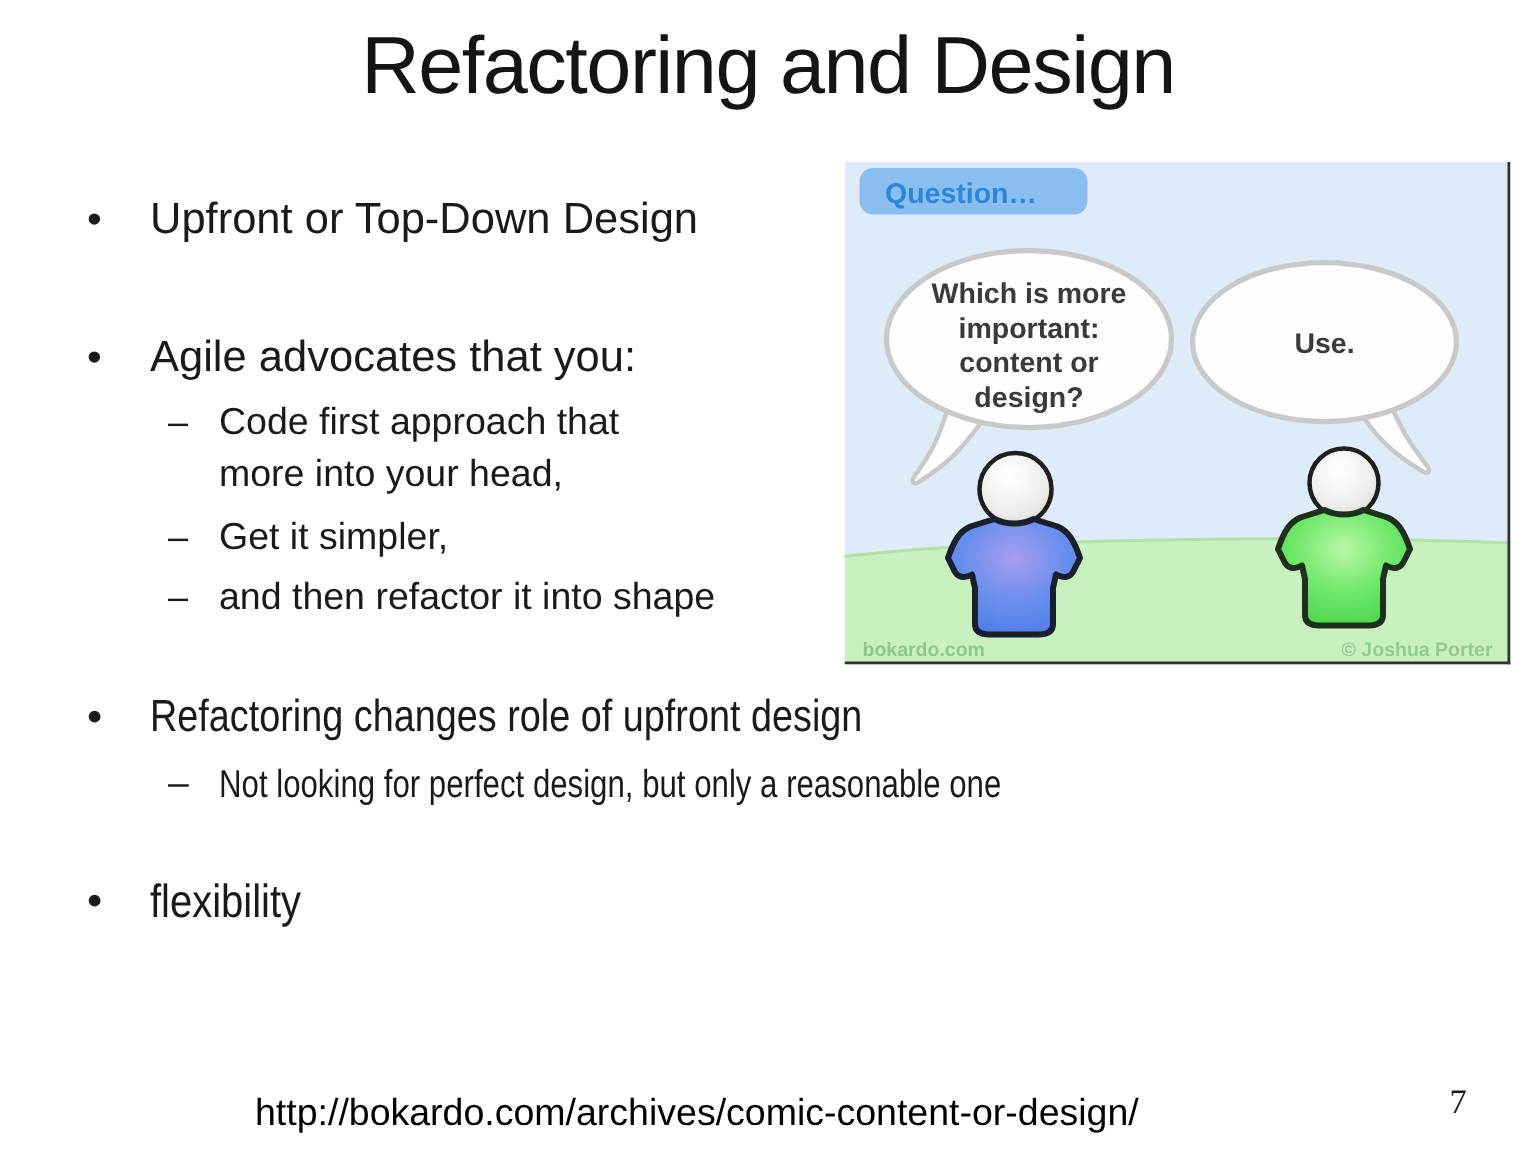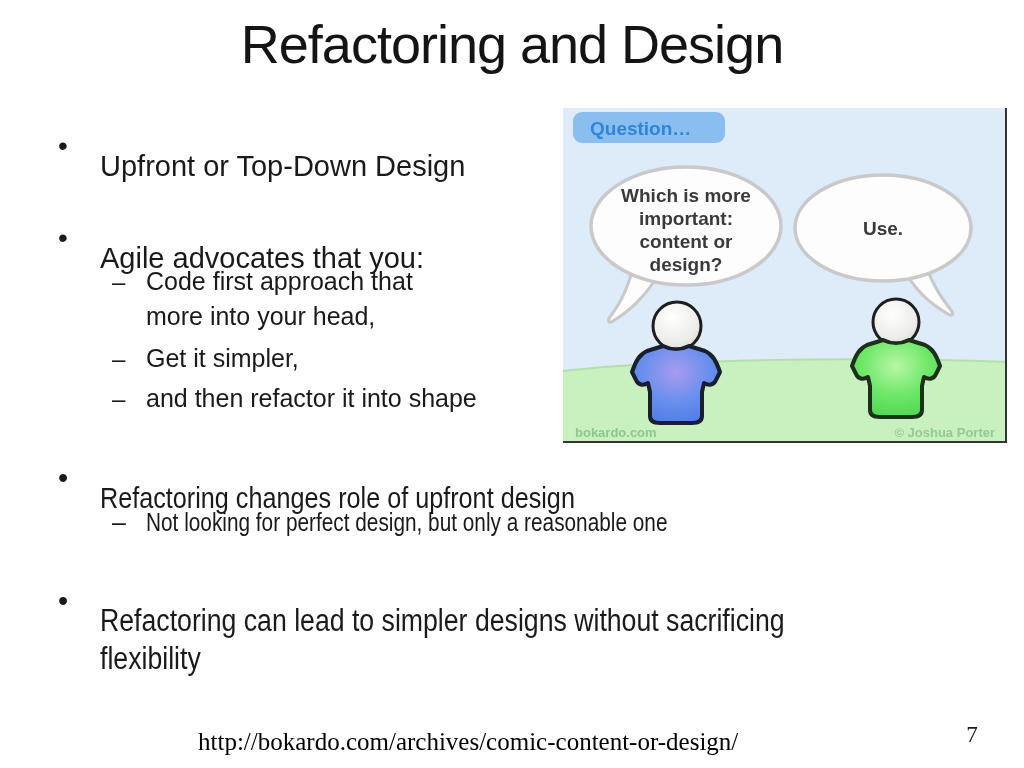--- a/index.html
+++ b/index.html
@@ -7,29 +7,29 @@
   #slide{position:absolute;left:0;top:0;width:1024px;height:768px;background:#ffffff;}
 
   .slide-title{position:absolute;left:0;top:8px;width:1024px;text-align:center;
     font-size:54px;line-height:72px;font-weight:400;color:#141414;letter-spacing:-1px;}
 
   .li{position:absolute;left:0;width:1024px;height:0;color:#1a1a1a;}
   .mk{position:absolute;top:0;}
   .mk.l1{left:58px;}
   .mk.l2{left:112px;}
   .tx{position:absolute;top:0;}
-  .tx.l1{left:100px;margin-top:20px;}
+  .tx.l1{left:100px;}
   .tx.l2{left:146px;}
   .cond{display:inline-block;transform:scaleX(0.84);transform-origin:0 50%;white-space:nowrap;}
   .cond2{display:inline-block;transform:scaleX(0.80);transform-origin:0 50%;white-space:nowrap;}
   .cond3{display:inline-block;transform:scaleX(0.86);transform-origin:0 50%;white-space:nowrap;}
   .nowrap{white-space:nowrap;}
 
-  .footer-url{position:absolute;left:170px;top:728px;font-family:Liberation Serif, serif;
-    font-size:25px;color:#000;margin-left:28px;}
+  .footer-url{position:absolute;left:170px;top:728px;font-family:Liberation Sans, sans-serif;
+    font-size:25px;color:#000;}
   .page-number{position:absolute;left:952px;top:722px;width:40px;text-align:center;
     font-family:"Liberation Serif",serif;font-size:23px;color:#1a1a1a;}
 
   .comic{position:absolute;left:563px;top:108px;width:532px;height:335px;}
   svg text{font-family:"Liberation Sans",sans-serif;}
 </style>
 </head>
 <body>
 
 <div id="slide">
@@ -82,21 +82,20 @@
   <div class="li" style="top:505px">
     <span class="mk l2" style="font-size:25px;line-height:35px">–</span>
     <div class="tx l2" style="font-size:26px;line-height:35px">
       <div><span class="cond2">Not looking for perfect design, but only a reasonable one</span></div>
     </div>
   </div>
 
   <div class="li" style="top:582px">
     <span class="mk l1" style="font-size:29px;line-height:38px">•</span>
     <div class="tx l1" style="font-size:31px;line-height:38px">
-      <div><span class="cond3">Refactoring can lead to simpler designs without sacrificing</span></div>
       <div><span class="cond3">flexibility</span></div>
     </div>
   </div>
 
   <div class="comic">
     <svg width="444" height="335" viewBox="0 0 444 335">
       <defs>
         <radialGradient id="gHead" cx="42%" cy="32%" r="75%">
           <stop offset="0%" stop-color="#ffffff"></stop>
           <stop offset="70%" stop-color="#ececea"></stop>

